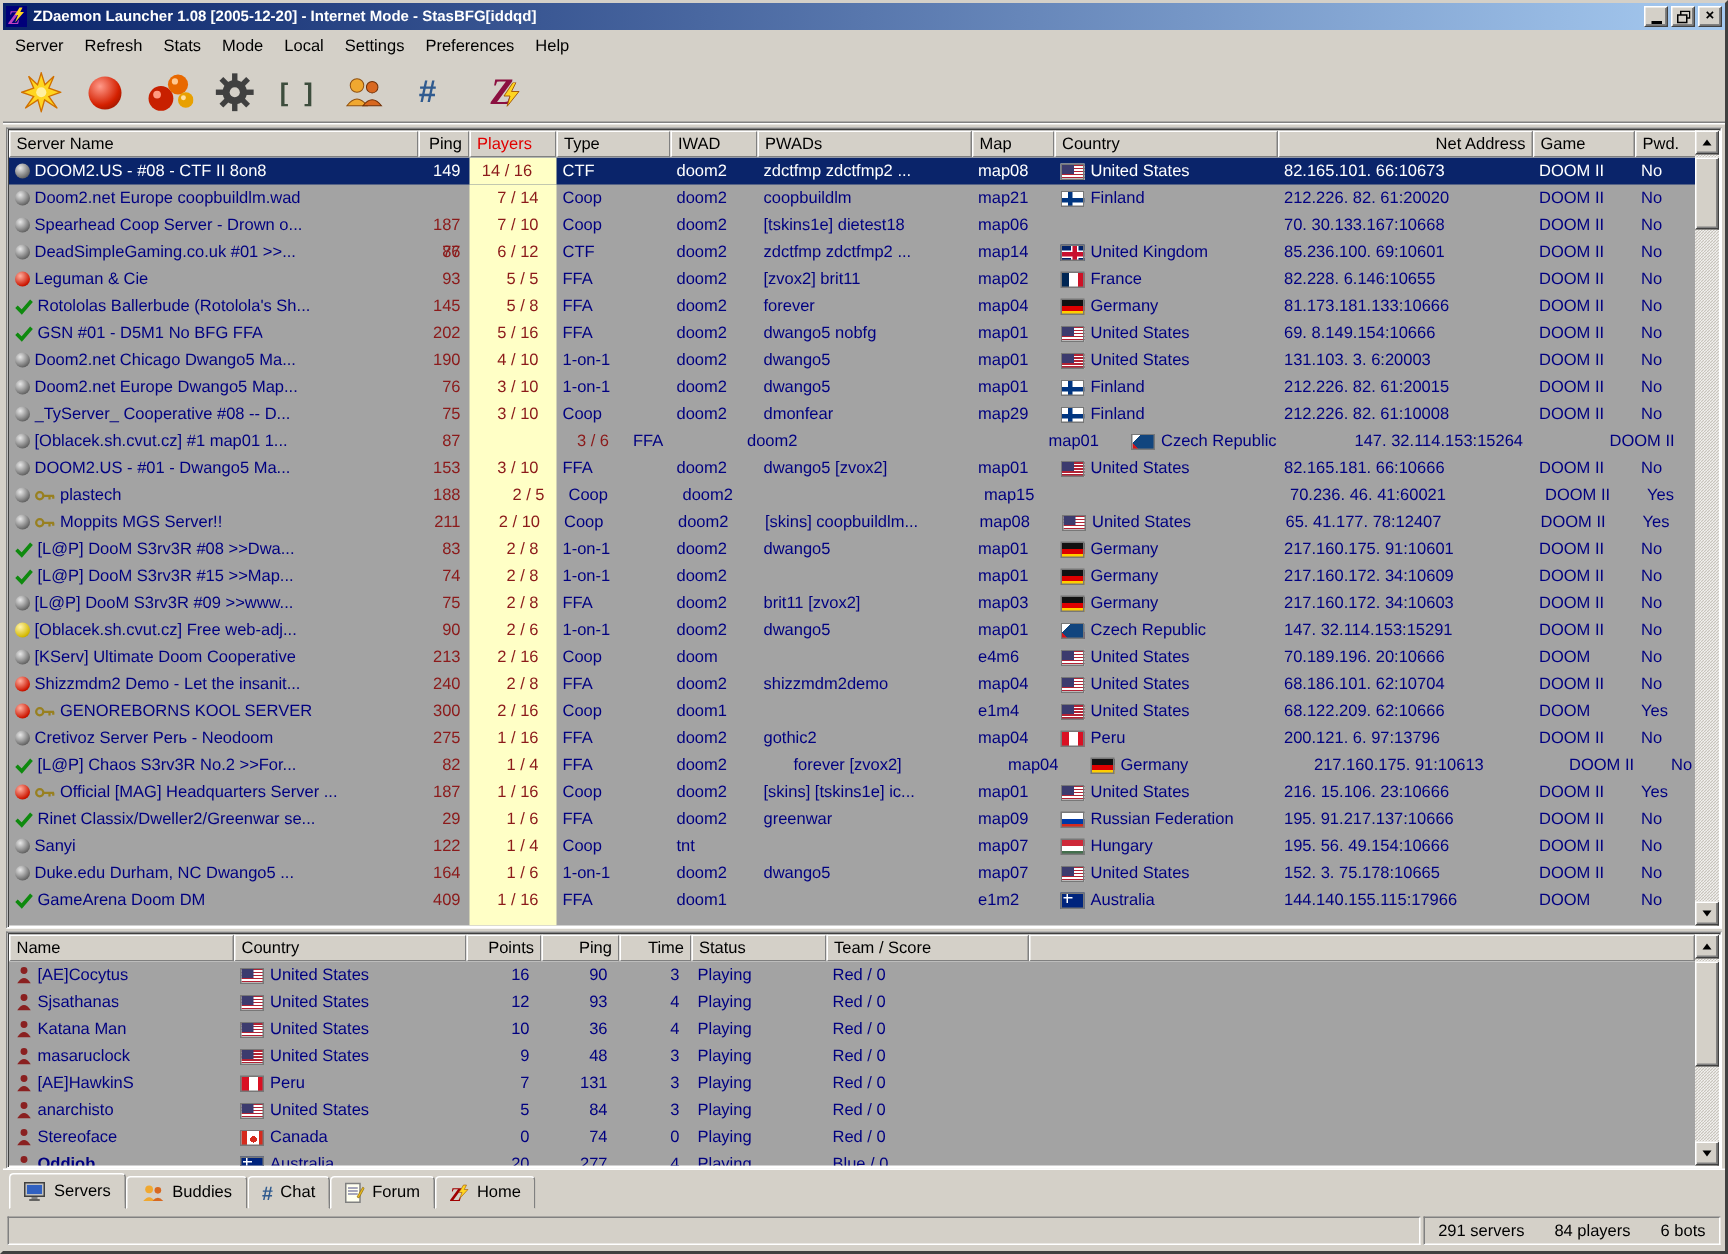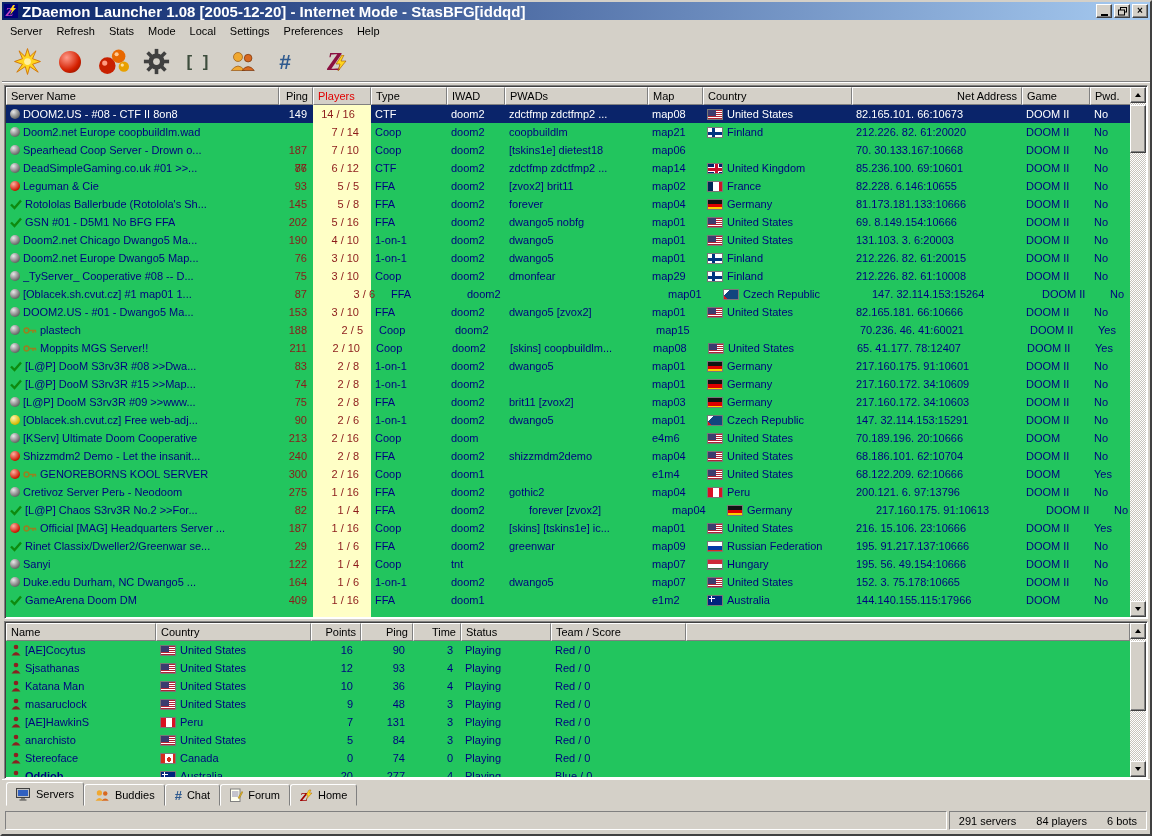--- a/index.html
+++ b/index.html
@@ -1,19 +1,19 @@
 <!DOCTYPE html>
 <html><head>
 <meta charset="utf-8">
 <style>
 *{box-sizing:border-box;margin:0;padding:0}
 html,body{width:1152px;height:836px;overflow:hidden;background:#d4d0c8}
 .window{position:relative;width:1152px;height:836px;border:2px solid;border-color:#d4d0c8 #404040 #404040 #d4d0c8;background:#d4d0c8;font-family:"Liberation Sans",sans-serif;font-size:11px;color:#000;display:flex;flex-direction:column}
 .titlebar{height:18px;flex:none;background:linear-gradient(90deg,#0a246a,#a6caf0);display:flex;align-items:center;padding:0 2px;color:#fff}
-.title-text{font-weight:bold;margin-left:4px;flex:1;white-space:nowrap;overflow:hidden;font-size:15px}
+.title-text{font-weight:bold;margin-left:4px;flex:1;white-space:nowrap;overflow:hidden;font-size:10px}
 .tbtn{width:16px;height:14px;background:#d4d0c8;border:1px solid;border-color:#fff #404040 #404040 #fff;box-shadow:inset -1px -1px 0 #808080;margin-left:2px;display:flex;align-items:center;justify-content:center;color:#000;font-size:10px;font-weight:bold;line-height:1}
 .minglyph{width:7px;height:2px;background:#000;margin-top:7px}
 .menubar{height:22px;flex:none;display:flex;align-items:center;padding:0 1px}
 .menu-item{padding:4px 7px;cursor:default}
 .toolbar{height:40px;flex:none;display:flex;align-items:center;gap:9px;padding:0 8px;border-bottom:1px solid #808080;box-shadow:0 1px 0 #fff}
 .tool{width:34px;height:34px;display:flex;align-items:center;justify-content:center}
 .tool-z{margin-left:12px}
 .bigball{width:22px;height:22px;border-radius:50%;background:radial-gradient(circle at 35% 30%,#ff9a8a,#d42000 60%,#701000);display:inline-block}
 .brackets{font-size:17px;font-weight:bold;color:#3d4d3d;letter-spacing:3px}
 .hashglyph{font-size:21px;font-weight:bold;color:#2f5a8f}
@@ -21,21 +21,21 @@
 .zglyph{font-family:"Liberation Serif",serif;font-style:italic;font-weight:bold;font-size:25px;color:#8b1040;line-height:28px}
 .boltsvg{position:absolute;left:8px;top:7px}
 
 .server-panel{margin:3px 2px 0 2px;height:534px;flex:none;position:relative;background:#fff;border:1px solid;border-color:#808080 #fff #fff #808080;box-shadow:inset 1px 1px 0 #404040}
 .player-panel{margin:2px 2px 0 2px;height:158px;flex:none;position:relative;background:#fff;border:1px solid;border-color:#808080 #fff #fff #808080;box-shadow:inset 1px 1px 0 #404040}
 .lheader{position:absolute;top:1px;left:1px;right:17px;height:18px;display:flex;overflow:hidden}
 .hcell{flex:none;height:18px;background:#d4d0c8;border-top:1px solid #fff;border-left:1px solid #fff;border-right:1px solid #808080;border-bottom:1px solid #808080;padding:2px 4px;white-space:nowrap;overflow:hidden}
 .hfill{flex:1}
 .hred{color:#e00000}
 .hr{text-align:right}
-.lbody{position:absolute;top:19px;left:1px;right:17px;bottom:1px;background:#22c55e;overflow:hidden}
+.lbody{position:absolute;top:19px;left:1px;right:17px;bottom:1px;background:#a3a3a3;overflow:hidden}
 .ystrip{position:absolute;top:0;bottom:0;left:307px;width:58px;background:#ffffc6}
 .srow,.prow{display:flex;height:18px;position:relative}
 .scell{flex:none;height:18px;line-height:18px;padding:0 4px;white-space:nowrap;overflow:hidden;color:#000080}
 .c-name{display:flex;align-items:center;gap:3px}
 .c-name .chk,.c-name .keysvg{flex:none}
 .ntext{white-space:nowrap;overflow:hidden}
 .srow .c-ping{text-align:right;padding-right:6px;color:#8b1a1a}
 .srow .c-players{text-align:right;padding-right:12px;color:#8b1a1a}
 .c-country{display:flex;align-items:center;gap:4px}
 .sel{background:#0a246a}
@@ -374,21 +374,21 @@
           <div class="scell c-address" style="width: 170px;">212.226. 82. 61:10008</div>
           <div class="scell c-game" style="width: 68px;">DOOM II</div>
           <div class="scell c-pwd" style="width: 42px;">No</div>
         </div>
         <div class="srow">
           <div class="scell c-name" style="width: 273px;">
             <span class="ball gray"></span>
             <span class="ntext">[Oblacek.sh.cvut.cz] #1 map01 1...</span>
           </div>
           <div class="scell c-ping" style="width: 34px;">87</div>
-          <div class="scell c-players" style="width: 74px;">3 / 6</div>
+          <div class="scell c-players" style="width: 74px; margin-left: 31px;">3 / 6</div>
           <div class="scell c-type" style="width: 76px;">FFA</div>
           <div class="scell c-iwad" style="width: 58px;">doom2</div>
           <div class="scell c-pwads" style="width: 143px;"></div>
           <div class="scell c-map" style="width: 55px;">map01</div>
           <div class="scell c-country" style="width: 149px;">
             <span class="flag cz"></span>
             <span class="ctext">Czech Republic</span>
           </div>
           <div class="scell c-address" style="width: 170px;">147. 32.114.153:15264</div>
           <div class="scell c-game" style="width: 68px;">DOOM II</div>

